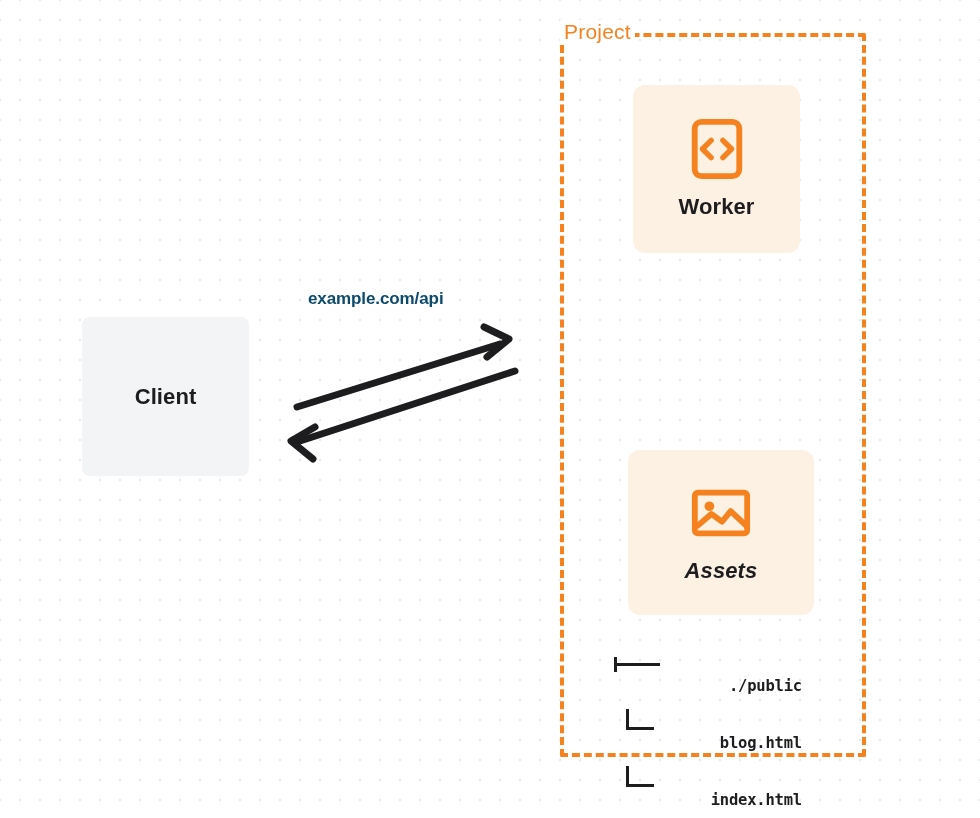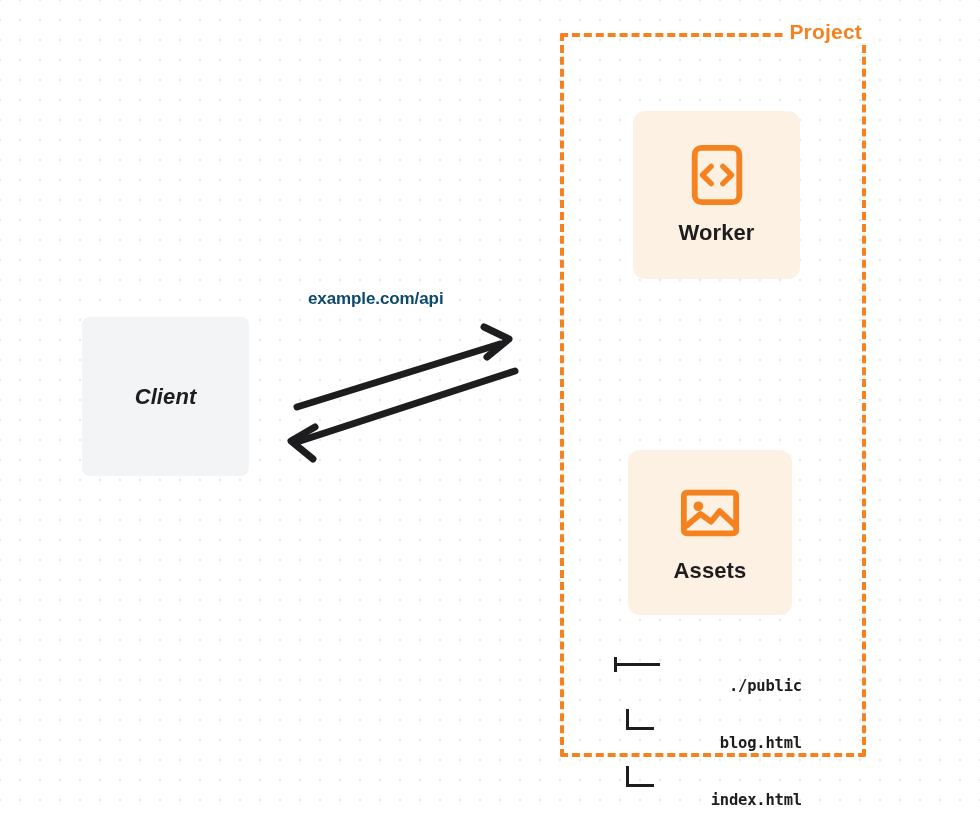--- a/index.html
+++ b/index.html
@@ -35,71 +35,71 @@
     border-radius: 8px;
     display: flex;
     align-items: center;
     justify-content: center;
   }
   #client-node .node-label {
     font-size: 22px;
     font-weight: bold;
     color: #1d1d1f;
     letter-spacing: 0.1px;
-    font-style: italic;
   }
 
   
   #project-group {
     position: absolute;
     left: 560px;
     top: 33px;
     width: 306px;
     height: 724px;
     border: 4px dashed #f6821f;
     border-radius: 2px;
     box-sizing: border-box;
   }
   #project-group-title {
     position: absolute;
     left: 560px;
     top: 20px;
     width: 306px;
-    text-align: right;
+    text-align: left;
     font-size: 21px;
-    font-weight: bold;
+    font-weight: normal;
     color: #f6821f;
     letter-spacing: 0.2px;
   }
   #project-group-title span {
     background: #ffffff;
     padding: 0 4px;
   }
 
   
   .card {
     position: absolute;
     background: #fdf1e4;
     border-radius: 12px;
     display: flex;
     flex-direction: column;
     align-items: center;
     justify-content: center;
   }
   #worker-node {
     left: 633px;
-    top: 111px;
+    top: 85px;
     width: 167px;
     height: 168px;
   }
   #assets-node {
     left: 628px;
     top: 450px;
-    width: 164px;
+    width: 186px;
     height: 165px;
+    font-style: italic;
   }
   .card .card-icon {
     width: 62px;
     height: 62px;
     display: block;
     margin-bottom: 14px;
   }
   .card .node-label {
     font-size: 22px;
     font-weight: bold;

